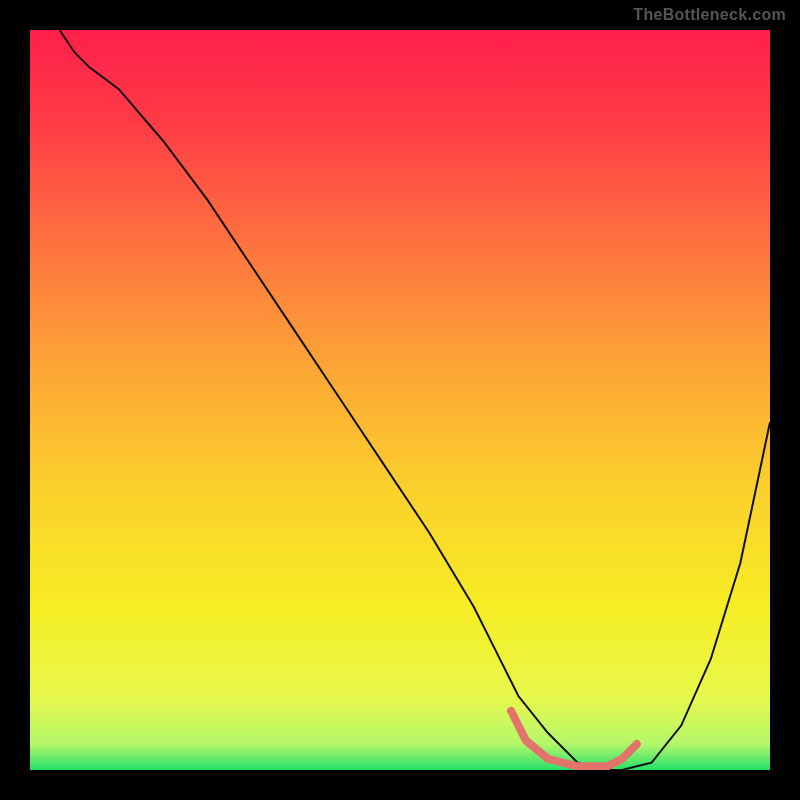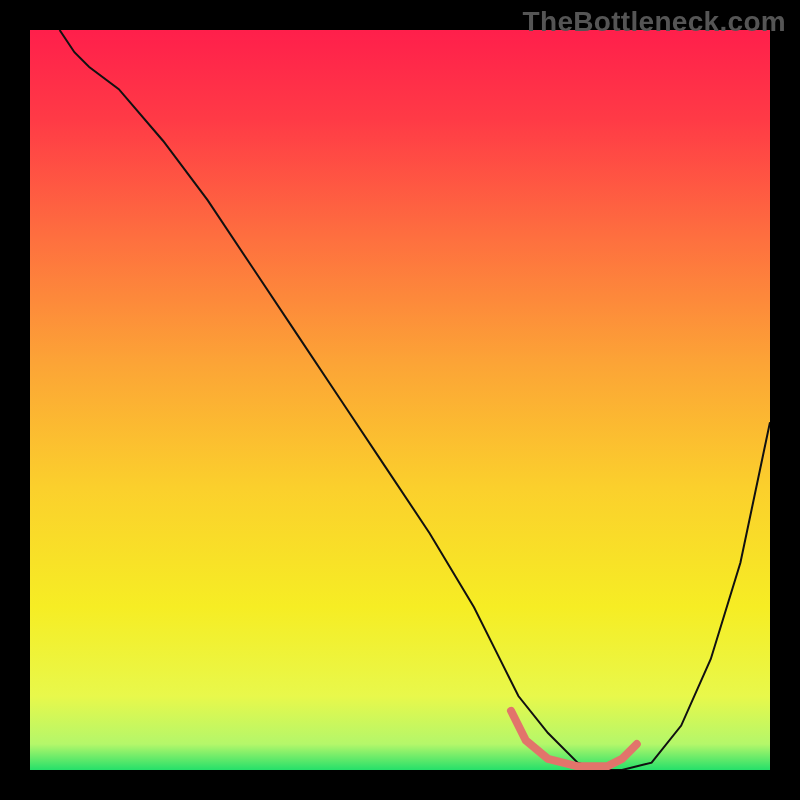--- a/index.html
+++ b/index.html
@@ -21,21 +21,21 @@
     left: 30px;
     top: 30px;
     width: 740px;
     height: 740px;
   }
   .watermark {
     position: absolute;
     top: 6px;
     right: 14px;
     color: #555;
-    font-size: 28px;
+    font-size: 16px;
     font-weight: 600;
     letter-spacing: 0.3px;
     user-select: none;
   }
 </style>
 </head>
 <body>
 
 <div class="wrap">
 

